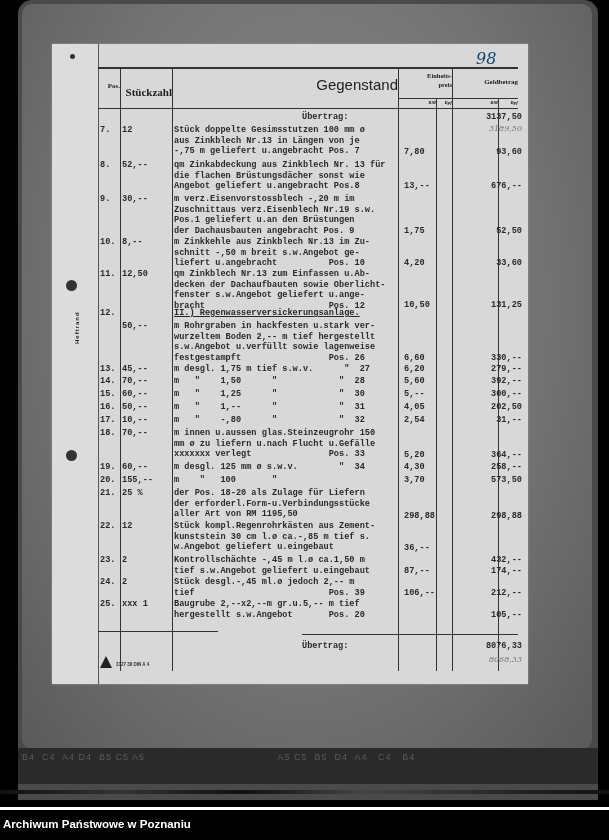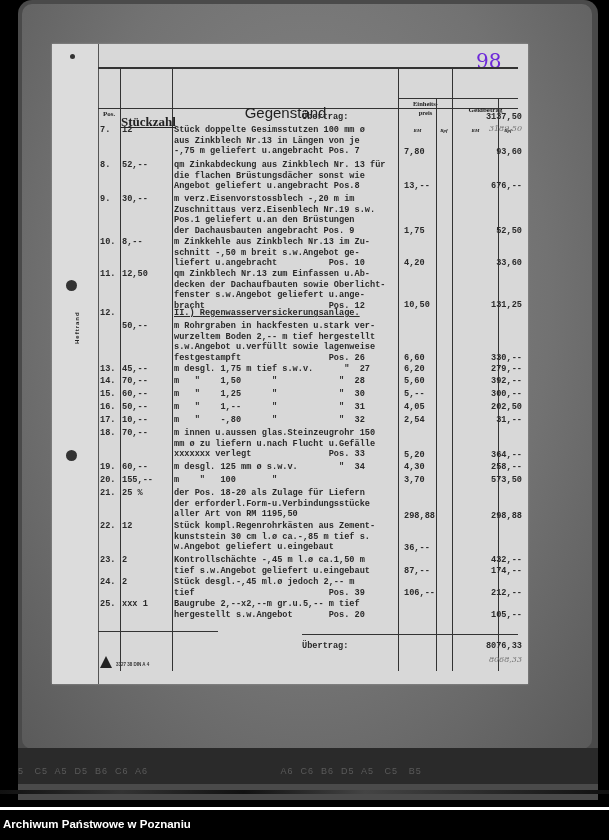--- a/index.html
+++ b/index.html
@@ -9,23 +9,23 @@
   .strip{position:absolute;left:18px;top:748px;width:580px;height:36px;background:#2a2a2a;}
   .strip .codes{position:absolute;font-family:"Liberation Sans",sans-serif;font-size:9px;color:#5a5a5a;letter-spacing:1px;white-space:pre;}
   .glare{position:absolute;left:0;top:790px;width:609px;height:4px;background:linear-gradient(90deg,#111,#333 20%,#111 40%,#444 60%,#111);}
   .whitebar{position:absolute;left:0;top:807px;width:609px;height:3px;background:#fff;}
   .footer{position:absolute;left:0;top:810px;width:609px;height:30px;background:#000;}
   .footer span{position:absolute;left:3px;top:8px;color:#fff;font-size:11.5px;font-weight:bold;}
   .paper{position:absolute;left:52px;top:44px;width:476px;height:640px;background:#d8d8d8;box-shadow:0 0 2px #999;}
   .margin{position:absolute;left:0;top:0;width:46px;height:640px;background:#dcdcdc;border-right:1px solid #555;}
   .hole{position:absolute;width:11px;height:11px;border-radius:50%;background:#333;}
   .heftrand{position:absolute;left:22px;top:300px;font-size:6px;font-weight:bold;color:#222;transform:rotate(-90deg);transform-origin:left top;letter-spacing:1px;font-family:"Liberation Sans",sans-serif;}
-  .pagenum{position:absolute;left:424px;top:5px;font-family:"DejaVu Serif",serif;font-size:20px;color:#6d28d9;}
+  .pagenum{position:absolute;left:424px;top:5px;font-family:"DejaVu Serif",serif;font-style:italic;font-size:16px;color:#0c4a6e;}
   .line{position:absolute;background:#333;}
-  .hdr{position:absolute;font-family:"Liberation Serif",serif;color:#222;text-align:center;font-weight:bold;margin-top:28px;}
+  .hdr{position:absolute;font-family:"Liberation Serif",serif;color:#222;text-align:right;font-weight:bold;}
   .mono{font-family:"Liberation Mono",monospace;font-size:8.6px;color:#2a2a2a;font-weight:bold;}
   .row{position:absolute;left:0;width:476px;}
   .pos{position:absolute;left:48px;width:20px;}
   .qty{position:absolute;left:70px;width:44px;}
   .desc{position:absolute;left:122px;width:230px;line-height:10.6px;white-space:pre;}
   .unit{position:absolute;left:352px;width:60px;}
   .amt{position:absolute;left:408px;width:62px;text-align:right;}
   .hand{font-family:"DejaVu Serif",serif;font-style:italic;color:#777;font-weight:normal;}
   .u{text-decoration:underline;}
   .logo{position:absolute;left:48px;top:612px;width:0;height:0;border-left:6px solid transparent;border-right:6px solid transparent;border-bottom:12px solid #222;}
@@ -55,21 +55,21 @@
   <div class="line" style="left:120px;top:23px;width:1px;height:604px;"></div>
   <div class="line" style="left:346px;top:23px;width:1px;height:604px;"></div>
   <div class="line" style="left:384px;top:54px;width:1px;height:573px;"></div>
   <div class="line" style="left:400px;top:23px;width:1px;height:604px;"></div>
   <div class="line" style="left:446px;top:54px;width:1px;height:573px;"></div>
 
   <div class="line" style="left:46px;top:587px;width:120px;height:1px;"></div>
   <div class="line" style="left:250px;top:590px;width:216px;height:1px;"></div>
 
   <div class="hdr" style="left:46px;top:38px;width:22px;font-size:7px;">Pos.</div>
-  <div class="hdr" style="left:69px;top:42px;width:51px;font-size:13px;text-decoration:underline;">Stückzahl</div>
+  <div class="hdr" style="left:69px;top:42px;width:51px;font-size:11px;">Stückzahl</div>
   <div class="hdr" style="left:121px;top:32px;width:225px;font-size:15px;font-weight:normal;font-family:'Liberation Sans',sans-serif;">Gegenstand</div>
   <div class="hdr" style="left:347px;top:27px;width:53px;font-size:6.5px;white-space:pre-line;line-height:9px;">Einheits-
 preis</div>
   <div class="hdr" style="left:401px;top:34px;width:65px;font-size:7px;">Geldbetrag</div>
   <div class="hdr" style="left:347px;top:56px;width:37px;font-size:5px;font-style:italic;">RM</div>
   <div class="hdr" style="left:384px;top:56px;width:16px;font-size:5px;font-style:italic;">Rpf</div>
   <div class="hdr" style="left:401px;top:56px;width:45px;font-size:5px;font-style:italic;">RM</div>
   <div class="hdr" style="left:446px;top:56px;width:20px;font-size:5px;font-style:italic;">Rpf</div>
 
   <div class="mono" style="position:absolute;left:250px;top:68px;">Übertrag:</div>
@@ -238,19 +238,19 @@
 
   <div class="mono" style="position:absolute;left:250px;top:597px;">Übertrag:</div>
   <div class="mono" style="position:absolute;left:408px;top:597px;width:62px;text-align:right;">8076,33</div>
   <div class="hand" style="position:absolute;left:408px;top:611px;width:62px;text-align:right;font-size:8px;">8068,33</div>
 
   <div class="logo"></div>
   <div class="logotext">3327 38 DIN A 4</div>
 </div>
 
 <div class="strip">
-  <div class="codes" style="left:0px;top:18px;">5   C5  A5  D5  B6  C6  A6                                      A6  C6  B6  D5  A5   C5   B5</div>
+  <div class="codes" style="left:4px;top:4px;">B4  C4  A4 D4  B5 C5 A5                                      A5 C5  B5  D4  A4   C4   B4</div>
 </div>
 <div class="glare"></div>
 <div class="whitebar"></div>
 <div class="footer">
   <span>Archiwum Państwowe w Poznaniu</span>
 </div>
 
 </body></html>

